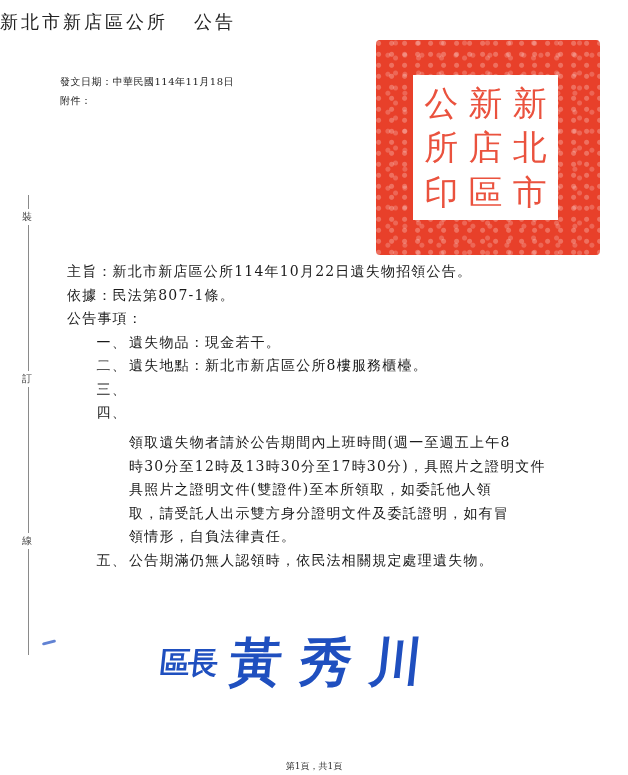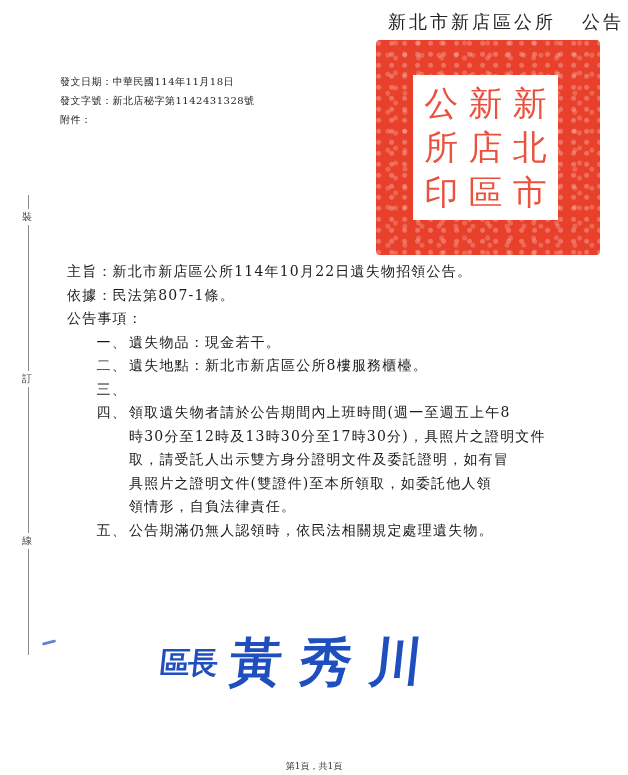--- a/index.html
+++ b/index.html
@@ -1,21 +1,21 @@
 <!DOCTYPE html>
 <html><head>
 <meta charset="utf-8">
 <style>
   html, body { margin: 0; padding: 0; background: #ffffff; }
   body {
     width: 628px; height: 775px; position: relative; overflow: hidden;
     font-family: "DejaVu Serif", "Liberation Serif", serif; color: #1a1a1a;
   }
   .title {
-    position: absolute; top: 10px; left: 0; width: 624px; text-align: right;
+    position: absolute; top: 10px; left: 0; width: 624px; text-align: left;
     font-size: 18px; letter-spacing: 3px; color: #222;
   }
   .title .gap { display: inline-block; width: 26px; }
   .meta {
     position: absolute; left: 60px; top: 72px; font-size: 10px; line-height: 19px; color: #222;
   }
   .meta-row { white-space: nowrap; letter-spacing: 0.5px; }
 
   .seal {
     position: absolute; left: 376px; top: 40px; width: 224px; height: 215px;
@@ -47,21 +47,21 @@
     position: absolute; left: 22px; font-size: 10px; color: #444; background: #fff; padding: 1px 0;
   }
 
   .body {
     position: absolute; left: 67px; top: 260px; width: 520px; font-size: 14px; line-height: 23.5px; color: #1a1a1a;
   }
   .line { white-space: nowrap; letter-spacing: 1.2px; }
   .item { display: flex; }
   .item .num { width: 60px; text-align: right; flex: none; padding-right: 2px; letter-spacing: 1.2px; }
   .item .txt { white-space: nowrap; letter-spacing: 1.2px; }
-  .item .lines { display: flex; flex-direction: column; }
+  .item .lines { display: flex; flex-direction: column; margin-top: 30px; }
   .cont { white-space: nowrap; letter-spacing: 1.2px; }
 
   .signature {
     position: absolute; left: 160px; top: 628px; height: 70px; display: flex; align-items: center;
     color: #1f4fbf;
   }
   .sig-title { font-size: 30px; font-weight: bold; letter-spacing: -2px; margin-right: 14px; transform: skewX(-6deg); }
   .sig-name { font-size: 52px; font-weight: bold; letter-spacing: 18px; transform: skewX(-6deg); }
   .stray-mark {
     position: absolute; left: 42px; top: 641px; width: 14px; height: 3px; background: #3a63c8;
@@ -74,23 +74,20 @@
 </head>
 <body>
 
 <div class="title">
   <span>新北市新店區公所</span><span class="gap"></span><span>公告</span>
 </div>
 
 <div class="meta">
   <div class="meta-row">
     <span>發文日期：</span><span>中華民國114年11月18日</span>
-  </div>
-  <div class="meta-row">
-    <span>發文字號：</span><span>新北店秘字第1142431328號</span>
   </div>
   <div class="meta-row">
     <span>附件：</span>
   </div>
 </div>
 
 <div class="seal">
   <div class="seal-inner">
     <div class="seal-grid">
       <span class="seal-char">新</span>
@@ -129,22 +126,22 @@
     <span class="txt">遺失地點：新北市新店區公所8樓服務櫃檯。</span>
   </div>
   <div class="item">
     <span class="num">三、</span>
   </div>
   <div class="item">
     <span class="num">四、</span>
     <div class="lines">
       <span class="cont">領取遺失物者請於公告期間內上班時間(週一至週五上午8</span>
       <span class="cont">時30分至12時及13時30分至17時30分)，具照片之證明文件</span>
+      <span class="cont">具照片之證明文件(雙證件)至本所領取，如委託他人領</span>
       <span class="cont">取，請受託人出示雙方身分證明文件及委託證明，如有冒</span>
-      <span class="cont">具照片之證明文件(雙證件)至本所領取，如委託他人領</span>
       <span class="cont">領情形，自負法律責任。</span>
     </div>
   </div>
   <div class="item">
     <span class="num">五、</span>
     <span class="txt">公告期滿仍無人認領時，依民法相關規定處理遺失物。</span>
   </div>
 </div>
 
 <div class="stray-mark"></div>

